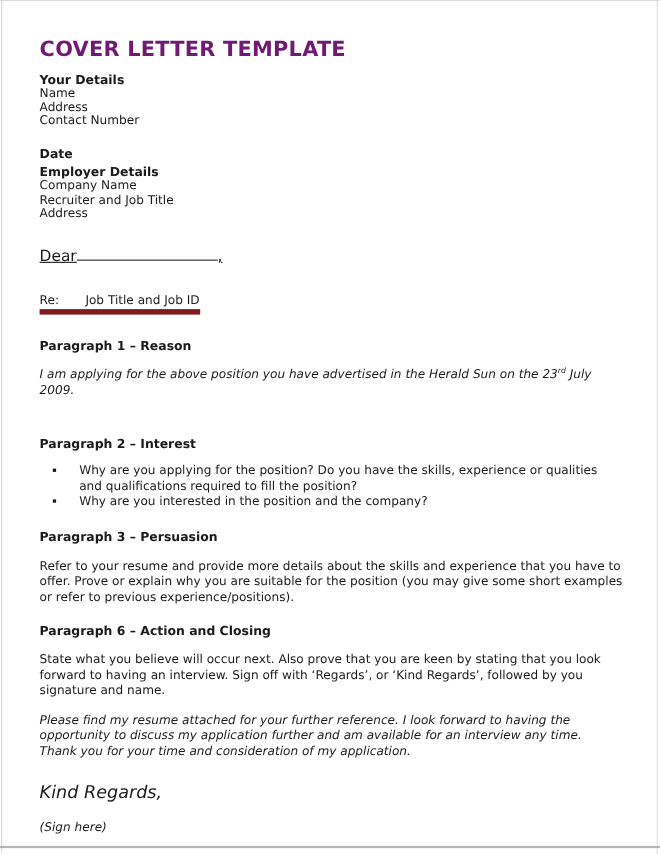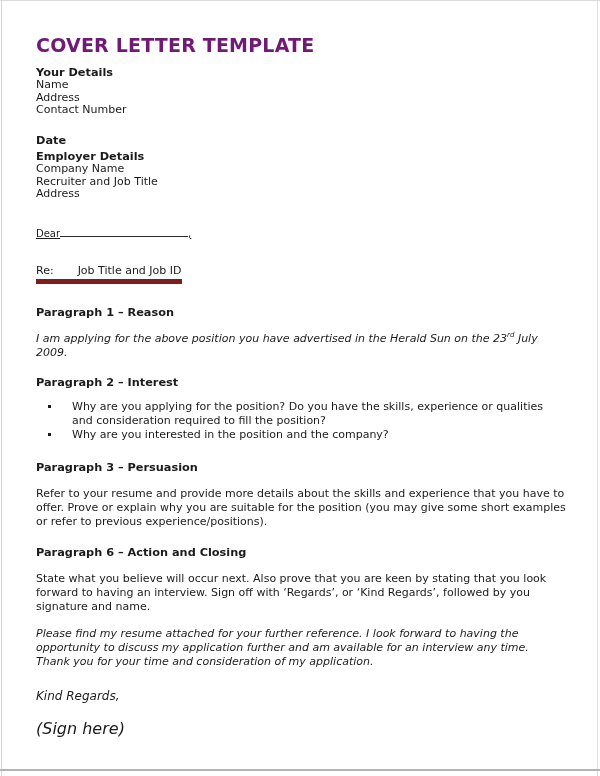--- a/index.html
+++ b/index.html
@@ -38,42 +38,42 @@
     color: #701a75;
   }
 
   .block { font-size: 11px; line-height: 12.4px; }
   .sec-label { font-size: 11.3px; font-weight: 700; line-height: 12.4px; }
 
   .details-block   { margin-bottom: 18px; }
   .date-label      { margin-bottom: 4px; }
   .employer-block  { margin-bottom: 24px; }
 
-  .dear-line { font-size: 10px; margin-bottom: 25px; text-decoration: underline; }
+  .dear-line { font-size: 14px; margin-bottom: 25px; text-decoration: underline; }
   .blank-line {
     display: inline-block;
     width: 128px;
     height: 11px;
     border-bottom: 1px solid #2a2a2a;
     vertical-align: baseline;
   }
 
   .re-line { font-size: 11px; margin-bottom: 22px; }
   .re-underline {
     display: inline-block;
     border-bottom: 5px solid #7f1d1d;
     padding-bottom: 2px;
   }
   .re-label { margin-right: 24px; }
 
   .para-heading { font-size: 11.3px; font-weight: 700; margin: 0 0 13px 0; }
   .para-body { font-size: 11px; line-height: 14px; margin: 0; }
   .italic { font-style: italic; }
 
-  .mb20 { margin-bottom: 16px; }
+  .mb20 { margin-bottom: 35px; }
   .mb17 { margin-bottom: 17px; }
   .mb13 { margin-bottom: 13px; }
 
   ul.bullets {
     list-style: none;
     margin: 0 0 19px 0;
     padding: 0;
     font-size: 11px;
     line-height: 14px;
   }
@@ -83,22 +83,22 @@
   }
   ul.bullets li .bullet-marker {
     position: absolute;
     left: 12px;
     top: 5.5px;
     width: 3px;
     height: 3px;
     background: #1b1b1b;
   }
 
-  .closing-signoff { font-size: 12px; font-style: italic; margin: 20px 0 16px 0; }
-  .closing-sign    { font-size: 16px; font-style: italic; margin: 0 0 31px 0; }
+  .closing-signoff { font-size: 16px; font-style: italic; margin: 20px 0 16px 0; }
+  .closing-sign    { font-size: 11px; font-style: italic; margin: 0 0 31px 0; }
 
   sup { font-size: 7px; line-height: 0; }
 </style>
 </head>
 <body>
 
 <div class="edge edge-top"></div>
 <div class="edge edge-left"></div>
 <div class="edge edge-right"></div>
 <div class="edge edge-bottom"></div>
@@ -131,21 +131,21 @@
     <span class="re-underline">
       <span class="re-label">Re:</span><span>Job Title and Job ID</span>
     </span>
   </div>
 
   <div class="para-heading">Paragraph 1 – Reason</div>
   <p class="para-body italic mb20"><span>I am applying for the above position you have advertised in the Herald Sun on the 23</span><sup>rd</sup><span> July 2009.</span></p>
 
   <div class="para-heading" style="margin-bottom:11px;">Paragraph 2 – Interest</div>
   <ul class="bullets">
-    <li><span class="bullet-marker"></span><span>Why are you applying for the position? Do you have the skills, experience or qualities and consideration required to fill the position?</span></li>
+    <li><span class="bullet-marker"></span><span>Why are you applying for the position? Do you have the skills, experience or qualities and qualifications required to fill the position?</span></li>
     <li><span class="bullet-marker"></span><span>Why are you interested in the position and the company?</span></li>
   </ul>
 
   <div class="para-heading">Paragraph 3 – Persuasion</div>
   <p class="para-body mb17">Refer to your resume and provide more details about the skills and experience that you have to offer. Prove or explain why you are suitable for the position (you may give some short examples or refer to previous experience/positions).</p>
 
   <div class="para-heading">Paragraph 6 – Action and Closing</div>
   <p class="para-body mb13">State what you believe will occur next. Also prove that you are keen by stating that you look forward to having an interview. Sign off with ‘Regards’, or ‘Kind Regards’, followed by you signature and name.</p>
   <p class="para-body italic">Please find my resume attached for your further reference.  I look forward to having the opportunity to discuss my application further and am available for an interview any time.</p>
   <p class="para-body italic">Thank you for your time and consideration of my application.</p>

